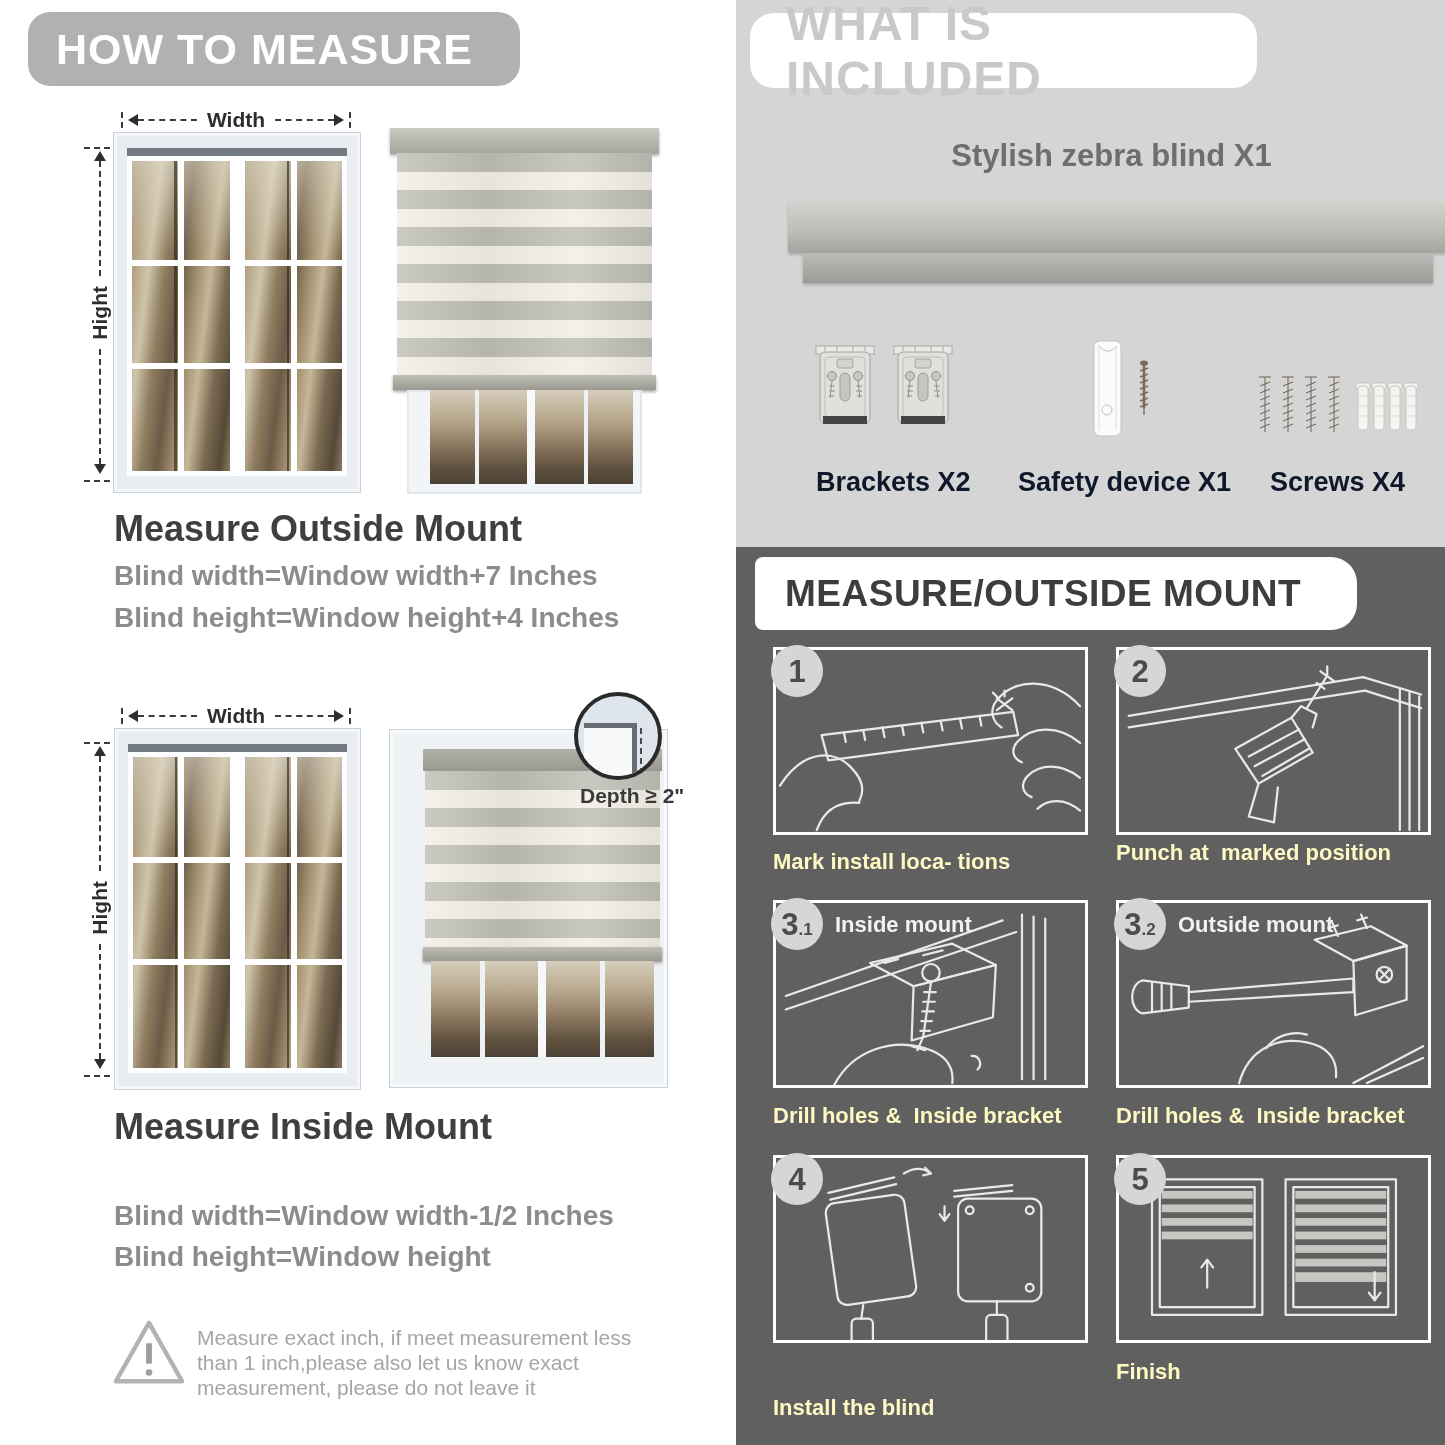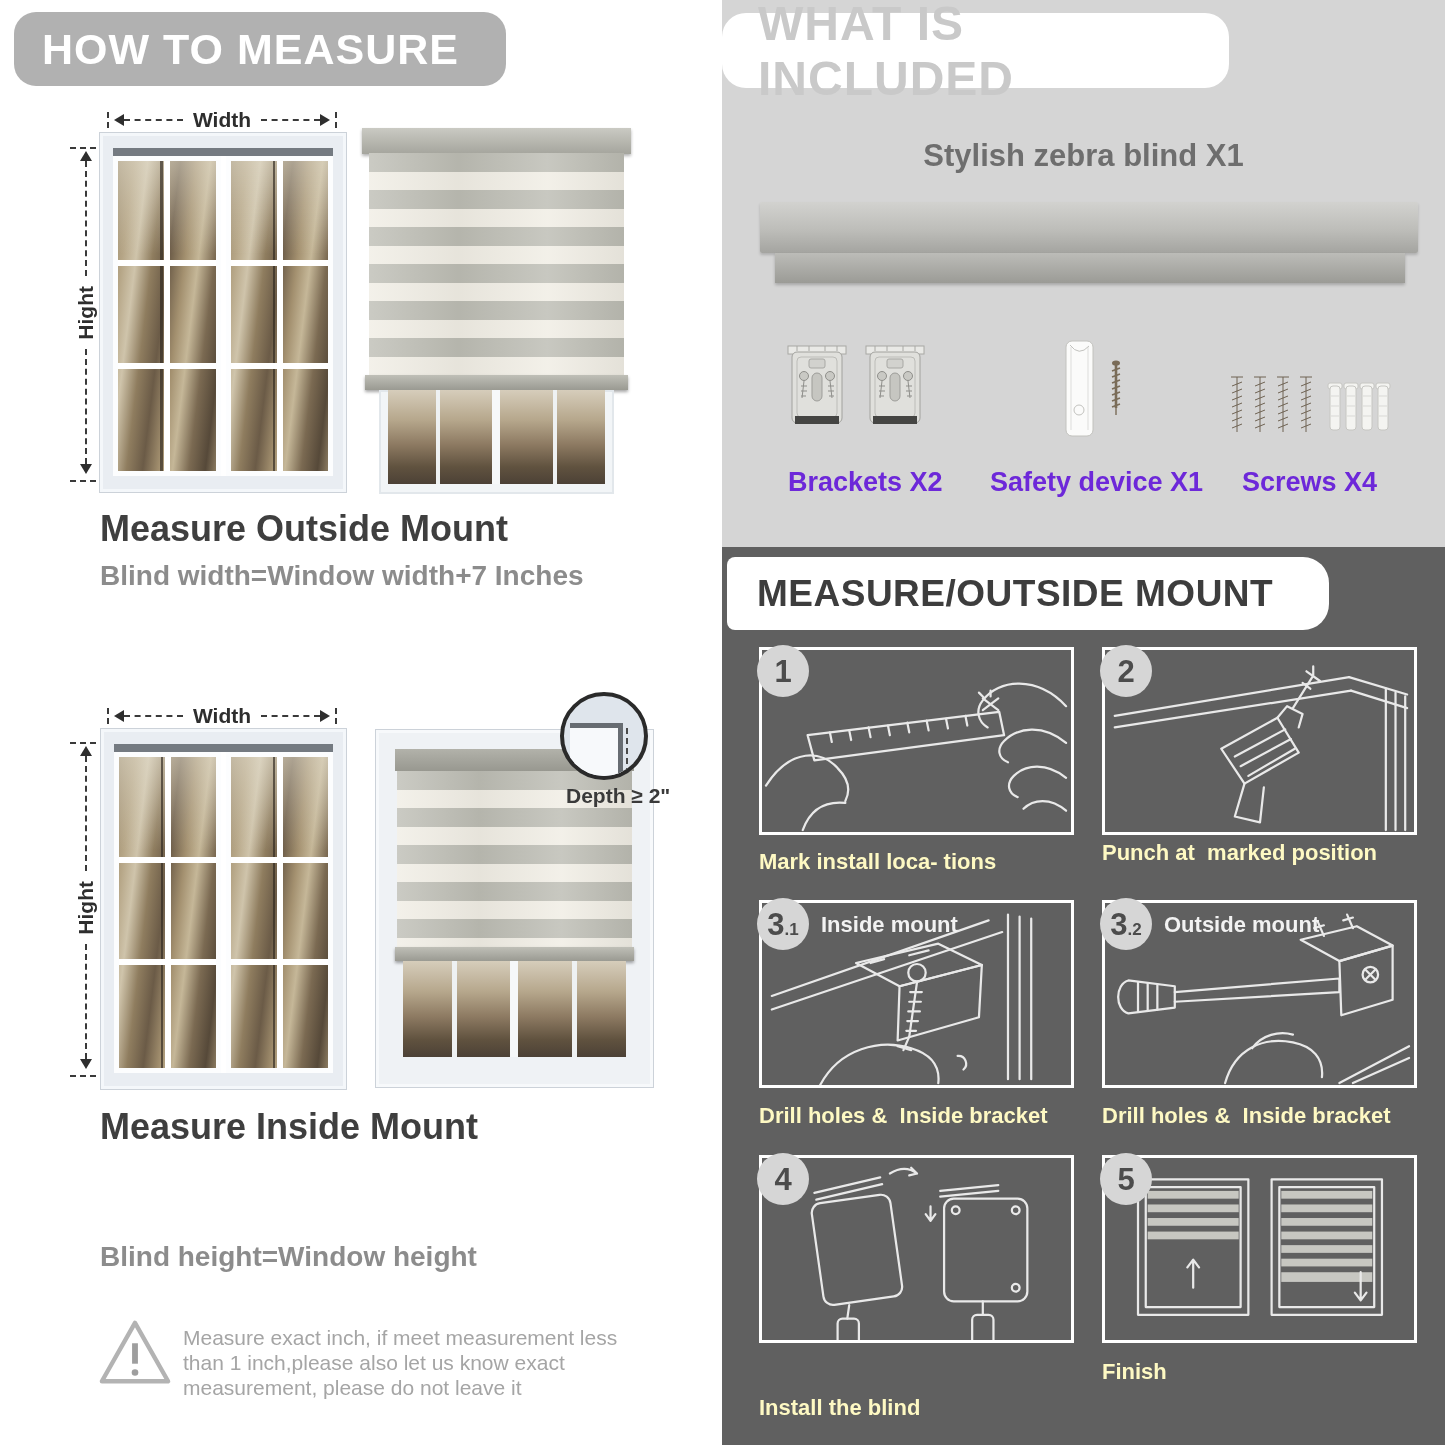--- a/index.html
+++ b/index.html
@@ -1,18 +1,18 @@
 <!DOCTYPE html>
 <html><head>
 <meta charset="utf-8">
 <style>
   html,body{margin:0;padding:0;background:#ffffff;}
   .canvas{position:relative;width:1445px;height:1445px;background:#ffffff;overflow:hidden;
           font-family:"Liberation Sans",sans-serif;}
-  .abs{position:absolute;}
+  .abs{position:absolute;margin-left:14px;}
 
   
   .hdr-left{left:14px;top:12px;width:492px;height:74px;background:#b1b1b1;border-radius:22px;
             display:flex;align-items:center;padding-left:28px;box-sizing:border-box;}
   .hdr-left span{font-size:43px;font-weight:bold;color:#ffffff;letter-spacing:1px;}
   .hdr-included{left:0;top:13px;width:507px;height:75px;background:#ffffff;border-radius:24px;
             display:flex;align-items:center;padding-left:36px;box-sizing:border-box;}
   .hdr-included span{font-size:48px;font-weight:bold;color:#c9c9c9;letter-spacing:1px;}
   .hdr-mount{left:5px;top:10px;width:602px;height:73px;background:#ffffff;border-radius:8px 26px 26px 8px;
             display:flex;align-items:center;padding-left:30px;box-sizing:border-box;}
@@ -70,21 +70,21 @@
   .depth-lbl{font-size:21px;font-weight:bold;color:#3a3a3a;white-space:nowrap;}
 
   
   .sec-included{left:722px;top:0;width:723px;height:547px;background:#d5d5d5;}
   .sec-mount{left:722px;top:547px;width:723px;height:898px;background:#606060;}
   .product-title{left:0;top:138px;width:723px;text-align:center;font-size:31px;font-weight:bold;color:#6e6e6e;}
   .headrail-top{left:38px;top:202px;width:658px;height:51px;border-radius:2px;
       background:linear-gradient(180deg,#d2d2cf 0%,#bdbdb9 55%,#a4a4a0 100%);box-shadow:0 2px 3px rgba(0,0,0,.18);}
   .headrail-bot{left:53px;top:253px;width:630px;height:30px;
       background:linear-gradient(180deg,#bcbcb8 0%,#9b9b96 100%);box-shadow:0 2px 3px rgba(0,0,0,.22);}
-  .item-lbl{font-size:27px;font-weight:bold;color:#6d28d9;white-space:nowrap;}
+  .item-lbl{font-size:27px;font-weight:bold;color:#0f172a;white-space:nowrap;}
 
   
   .step{position:absolute;width:315px;height:188px;border:3px solid #ffffff;box-sizing:border-box;overflow:hidden;}
   .step svg{display:block;width:100%;height:100%;}
   .badge{position:absolute;left:-2px;top:-2px;width:52px;height:52px;border-radius:50%;background:#d6d6d6;
          display:flex;align-items:center;justify-content:center;color:#4c4c4c;font-weight:bold;}
   .badge .n{font-size:31px;line-height:1;}
   .badge .s{font-size:17px;line-height:1;margin-top:10px;}
   .step-title{position:absolute;left:62px;top:12px;font-size:22px;font-weight:bold;color:#f2f2f2;white-space:pre-wrap;}
   .caption{position:absolute;font-size:22px;font-weight:bold;color:#fef9c3;white-space:pre-wrap;}
@@ -136,20 +136,21 @@
     <div class="abs valance" style="left:0;top:0;width:269px;height:26px;"></div>
     <div class="abs shade" style="left:7px;top:25px;width:255px;height:222px;"></div>
     <div class="abs rail" style="left:3px;top:247px;width:263px;height:15px;"></div>
     <div class="abs" style="left:17px;top:262px;width:235px;height:104px;background:#f2f5f7;box-shadow:inset 0 0 0 2px #e2e7eb;">
       <div class="abs street" style="left:9px;top:0;right:9px;bottom:10px;"></div>
     </div>
   </div>
 
   <div class="abs h2" style="left:100px;top:508px;">Measure Outside Mount</div>
   <div class="abs sub" style="left:100px;top:560px;">Blind width=Window width+7 Inches</div>
+  <div class="abs sub" style="left:100px;top:602px;">Blind height=Window height+4 Inches</div>
 
   <div class="abs" style="left:108px;top:706px;width:228px;">
     <div class="tick-v" style="left:-1px;top:2px;height:36px;"></div>
     <div class="tick-v" style="right:-1px;top:2px;height:36px;"></div>
     <div class="dim-h">
       <div class="ah-l"></div>
       <div class="dash"></div>
       <div class="lbl">Width</div>
       <div class="dash"></div>
       <div class="ah-r"></div>
@@ -182,20 +183,21 @@
     <div class="abs street" style="left:27px;top:231px;width:223px;height:96px;"></div>
   </div>
 
   <div class="abs mag" style="left:560px;top:692px;width:88px;height:88px;">
     <div class="corner"></div>
     <div class="dashline"></div>
   </div>
   <div class="abs depth-lbl" style="left:566px;top:784px;">Depth ≥ 2"</div>
 
   <div class="abs h2" style="left:100px;top:1106px;">Measure Inside Mount</div>
+  <div class="abs sub" style="left:100px;top:1200px;">Blind width=Window width-1/2 Inches</div>
   <div class="abs sub" style="left:100px;top:1241px;">Blind height=Window height</div>
 
   <div class="abs" style="left:98px;top:1316px;width:74px;height:74px;">
     <svg viewBox="0 0 76 74">
       <path d="M38 7 L72 67 L4 67 Z" fill="none" stroke="#b3b3b3" stroke-width="4.5" stroke-linejoin="round"></path>
       <line x1="38" y1="28" x2="38" y2="49" stroke="#9e9e9e" stroke-width="6"></line>
       <circle cx="38" cy="58" r="3.4" fill="#9e9e9e"></circle>
     </svg>
   </div>
   <div class="abs" style="left:183px;top:1325px;width:470px;">

